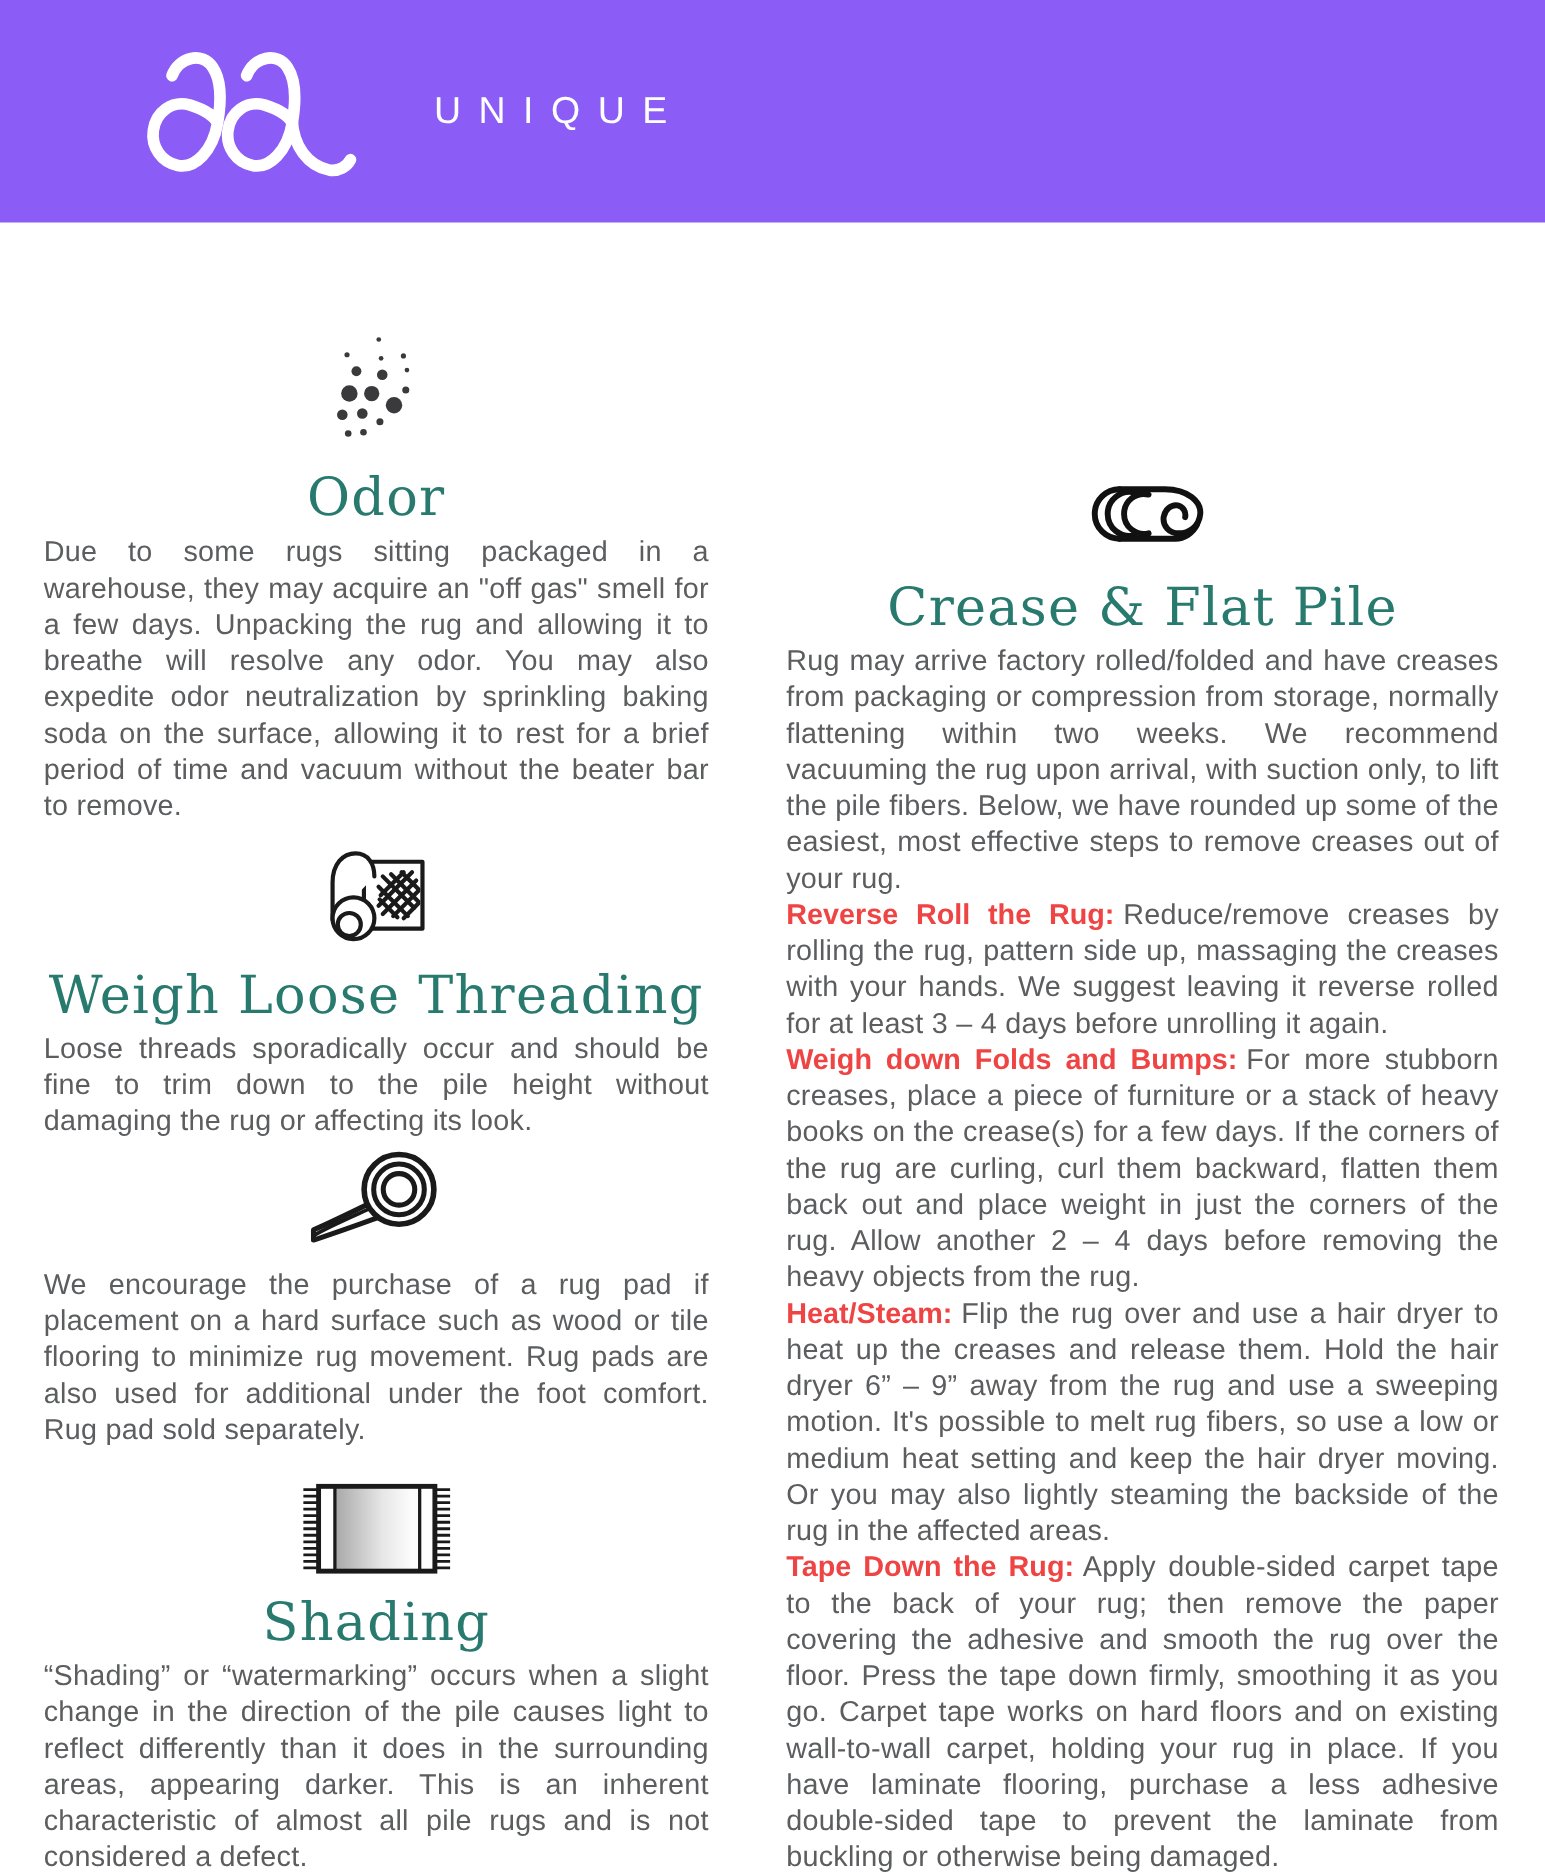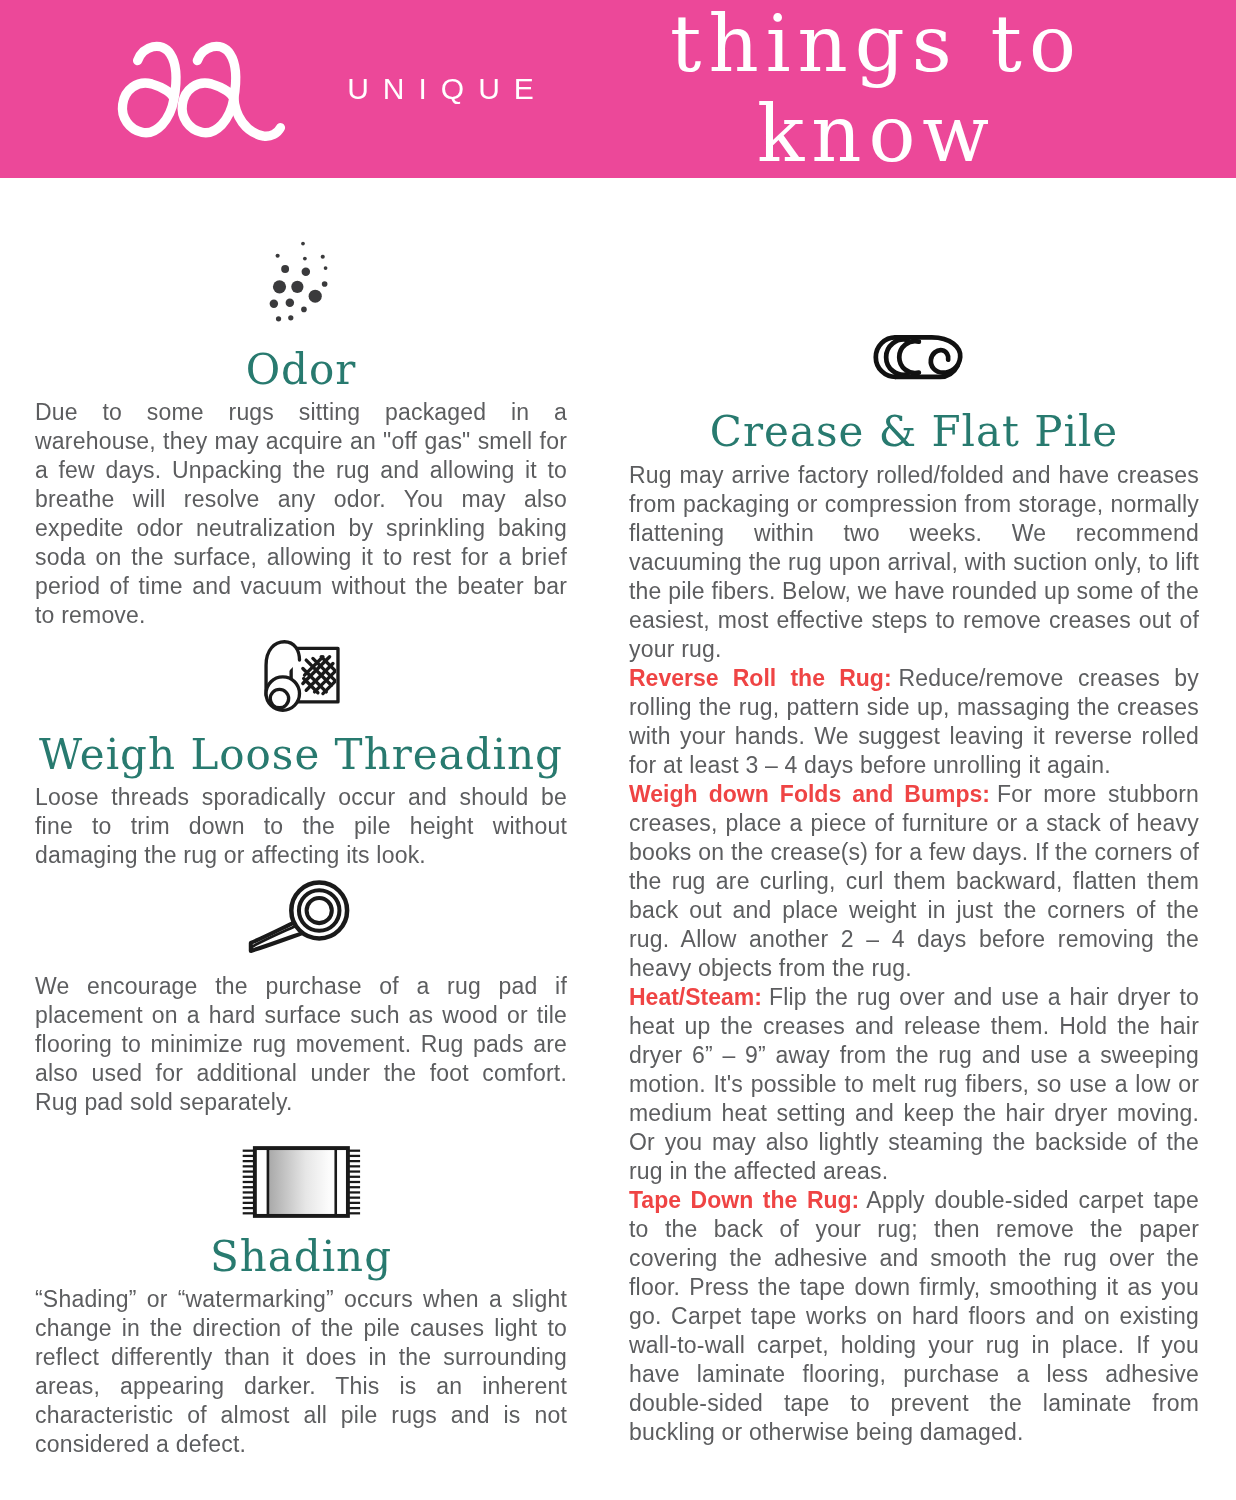--- a/index.html
+++ b/index.html
@@ -2,54 +2,54 @@
 <html><head>
 <meta charset="utf-8">
 <style>
   html,body{margin:0;padding:0;}
   body{
     width:1236px;height:1500px;background:#ffffff;overflow:hidden;
     font-family:"Liberation Sans",sans-serif;
   }
   
   .header{
-    height:178px;background:#ec4899;display:flex;align-items:center;
+    height:178px;background:#8b5cf6;display:flex;align-items:center;
   }
   .brand{display:flex;align-items:center;margin-left:104px;}
   .logo-mark{width:196px;height:118px;flex:0 0 auto;}
   .brand-text{
     color:#ffffff;margin-left:30px;width:235px;text-align:center;
     font-size:30px;line-height:44px;letter-spacing:14px;font-weight:400;
   }
   .header-title{
     flex:1;text-align:center;color:#ffffff;
     font-family:"DejaVu Serif","Liberation Serif",serif;
     font-size:78px;letter-spacing:7px;font-weight:400;padding-right:48px;
   }
   
-  .content{display:flex;align-items:center;height:1322px;}
+  .content{display:flex;align-items:flex-end;height:1322px;}
   .col-left{width:532px;margin-left:35px;padding-top:18px;}
   .v-divider{width:2px;background:#a0a0a0;margin:54px 0 8px 27px;}
   .col-right{width:570px;margin-left:33px;padding-top:96px;}
   .section{text-align:center;}
   .icon-row{display:flex;justify-content:center;}
   .icon-row svg{display:block;}
   h2{
     font-family:"DejaVu Serif","Liberation Serif",serif;
     font-weight:400;color:#287a6f;font-size:42px;line-height:1.1;
     margin:0 0 5px 0;letter-spacing:1px;
   }
   p.body{
     text-align:justify;font-size:23px;line-height:29px;color:#5c5d5f;
     margin:0;letter-spacing:0.2px;
   }
   p.body strong{color:#ef4444;font-weight:700;margin-right:7px;letter-spacing:0;}
   
   .sec-odor .icon-row svg{height:94px;margin-bottom:16px;}
-  .sec-odor p.body{}
+  .sec-odor p.body{margin-bottom:12px;}
   .sec-threading .icon-row svg{height:92px;margin-bottom:10px;}
   .sec-threading p.body{}
   .sec-rugpad .icon-row svg{height:90px;margin-bottom:12px;}
   .sec-rugpad p.body{margin-bottom:25px;}
   .sec-shading .icon-row svg{height:80px;margin-bottom:12px;}
   .sec-crease .icon-row svg{height:62px;margin-bottom:20px;}
   .tip{margin-top:36px;}
 </style>
 </head>
 <body>
@@ -58,21 +58,20 @@
   <div class="brand">
     <svg class="logo-mark" viewBox="0 0 210 125" fill="none" stroke="#ffffff" stroke-width="10" stroke-linecap="round" stroke-linejoin="round">
       <path d="M36,32 C42,16 62,11 71,25 C79,37 78,56 75,73 C71,96 56,112 41,109 C27,106 18,93 20,79 C22,63 36,53 51,57 C64,61 73,67 75,73"></path>
       <path d="M100,32 C106,16 126,11 135,25 C143,37 142,56 139,73 C135,96 120,112 105,109 C91,106 82,93 84,79 C86,63 100,53 115,57 C128,61 137,67 139,73"></path>
       <path d="M139,70 C140,92 152,109 171,113 C179,114 186,110 189,104"></path>
     </svg>
     <div class="brand-text">
       <div>UNIQUE</div>
     </div>
   </div>
-  <div class="header-title">things to know</div>
 </div>
 
 <div class="content">
 
   <div class="col-left">
 
     <div class="section sec-odor">
       <div class="icon-row">
         <svg viewBox="0 0 95 100" fill="#3a3a3c">
           <circle cx="50" cy="7" r="2"></circle>

